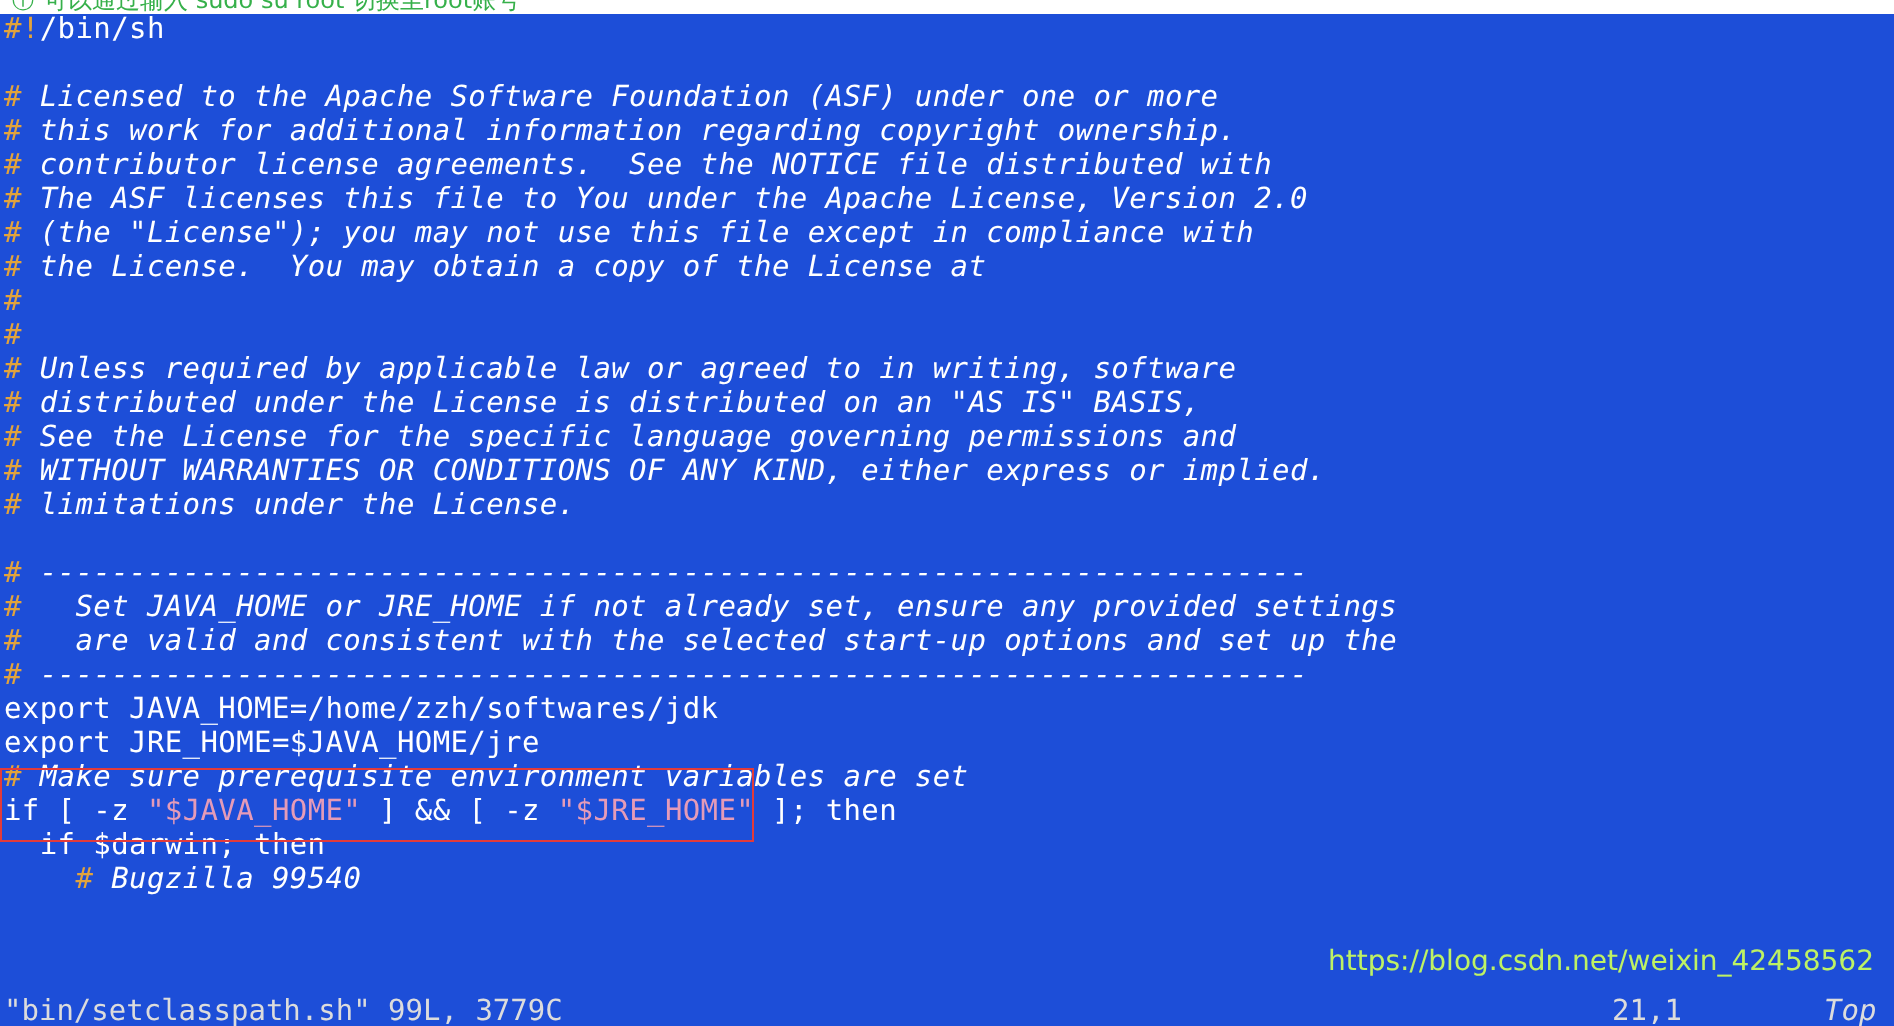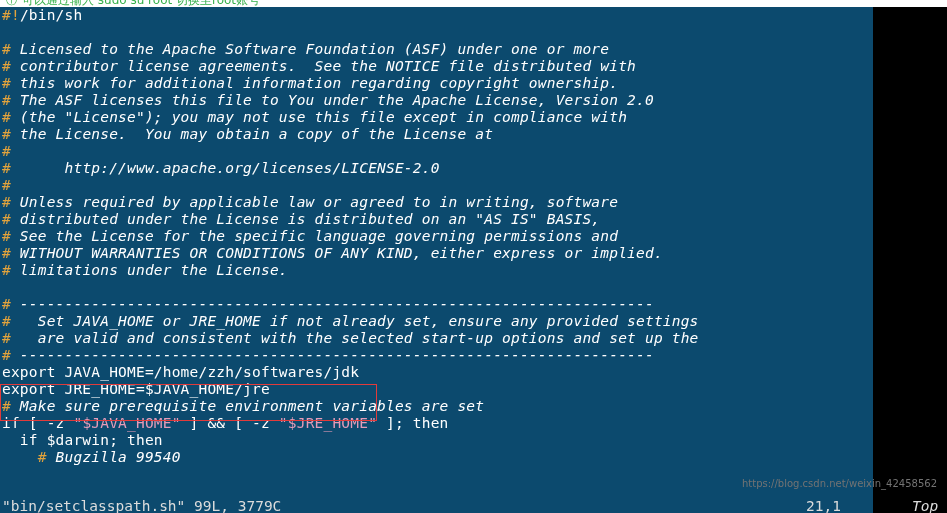--- a/index.html
+++ b/index.html
@@ -51,23 +51,23 @@
     font-size: 11px;
     line-height: 13px;
     color: #36b04a;
   }
 
   
   #terminal {
     position: absolute;
     left: 0;
     top: 7px;
-    width: 873px;
+    width: 947px;
     height: 506px;
-    background: #0c4a6e;
+    background: #1d4ed8;
     z-index: 1;
   }
 
   .line {
     position: relative;
     height: 17px;
     line-height: 17px;
     font-size: 14.5px;
     letter-spacing: 0.2px;
     white-space: pre;
@@ -88,22 +88,22 @@
     pointer-events: none;
     z-index: 4;
   }
 
   
   #watermark {
     position: absolute;
     right: 10px;
     bottom: 24px;
     font-family: "DejaVu Sans", "Liberation Sans", sans-serif;
-    font-size: 10px;
-    color: #737373;
+    font-size: 14px;
+    color: #bef264;
     white-space: nowrap;
     z-index: 6;
   }
 
   
   #statusbar {
     position: absolute;
     left: 0;
     bottom: 0;
     width: 947px;
@@ -138,27 +138,26 @@
 
   <div id="hint-bar">
     <span class="hint-glyph">ⓘ</span>
     <span class="hint-text">可以通过输入 sudo su root 切换至root账号</span>
   </div>
 
   <div id="terminal">
       <div class="line"><span class="tok-shebang">#!</span><span class="tok-plain">/bin/sh</span></div>
       <div class="line"><span class="tok-plain"></span></div>
       <div class="line"><span class="tok-comment-hash">#</span><span class="tok-comment-body"> Licensed to the Apache Software Foundation (ASF) under one or more</span></div>
+      <div class="line"><span class="tok-comment-hash">#</span><span class="tok-comment-body"> this work for additional information regarding copyright ownership.</span></div>
       <div class="line"><span class="tok-comment-hash">#</span><span class="tok-comment-body"> contributor license agreements.  See the NOTICE file distributed with</span></div>
-      <div class="line"><span class="tok-comment-hash">#</span><span class="tok-comment-body"> this work for additional information regarding copyright ownership.</span></div>
       <div class="line"><span class="tok-comment-hash">#</span><span class="tok-comment-body"> The ASF licenses this file to You under the Apache License, Version 2.0</span></div>
       <div class="line"><span class="tok-comment-hash">#</span><span class="tok-comment-body"> (the "License"); you may not use this file except in compliance with</span></div>
       <div class="line"><span class="tok-comment-hash">#</span><span class="tok-comment-body"> the License.  You may obtain a copy of the License at</span></div>
       <div class="line"><span class="tok-comment-hash">#</span></div>
-      <div class="line"><span class="tok-comment-hash">#</span><span class="tok-comment-body">      http://www.apache.org/licenses/LICENSE-2.0</span></div>
       <div class="line"><span class="tok-comment-hash">#</span></div>
       <div class="line"><span class="tok-comment-hash">#</span><span class="tok-comment-body"> Unless required by applicable law or agreed to in writing, software</span></div>
       <div class="line"><span class="tok-comment-hash">#</span><span class="tok-comment-body"> distributed under the License is distributed on an "AS IS" BASIS,</span></div>
       <div class="line"><span class="tok-comment-hash">#</span><span class="tok-comment-body"> See the License for the specific language governing permissions and</span></div>
       <div class="line"><span class="tok-comment-hash">#</span><span class="tok-comment-body"> WITHOUT WARRANTIES OR CONDITIONS OF ANY KIND, either express or implied.</span></div>
       <div class="line"><span class="tok-comment-hash">#</span><span class="tok-comment-body"> limitations under the License.</span></div>
       <div class="line"><span class="tok-plain"></span></div>
       <div class="line"><span class="tok-comment-hash">#</span><span class="tok-comment-body"> -----------------------------------------------------------------------</span></div>
       <div class="line"><span class="tok-comment-hash">#</span><span class="tok-comment-body">   Set JAVA_HOME or JRE_HOME if not already set, ensure any provided settings</span></div>
       <div class="line"><span class="tok-comment-hash">#</span><span class="tok-comment-body">   are valid and consistent with the selected start-up options and set up the</span></div>

